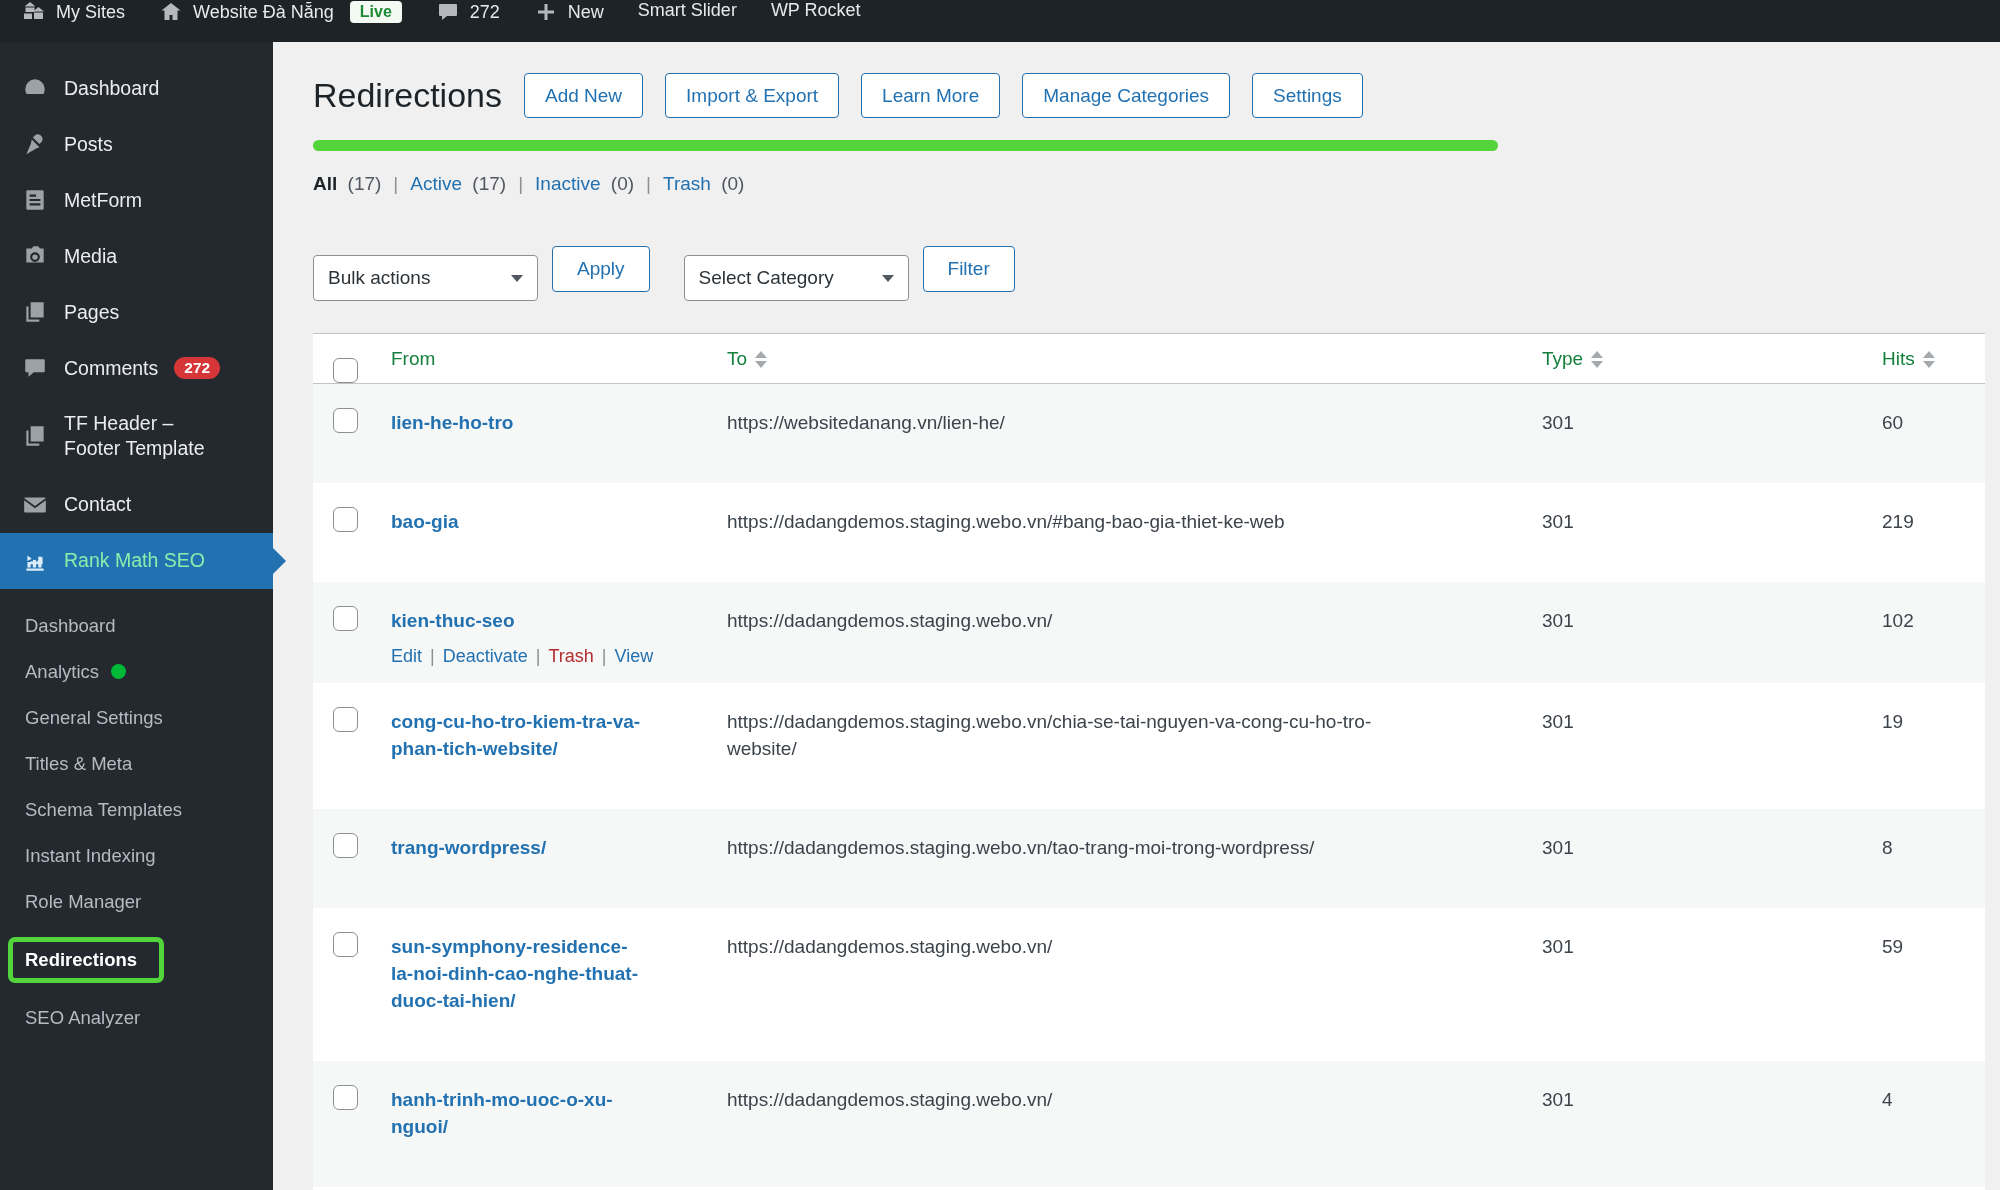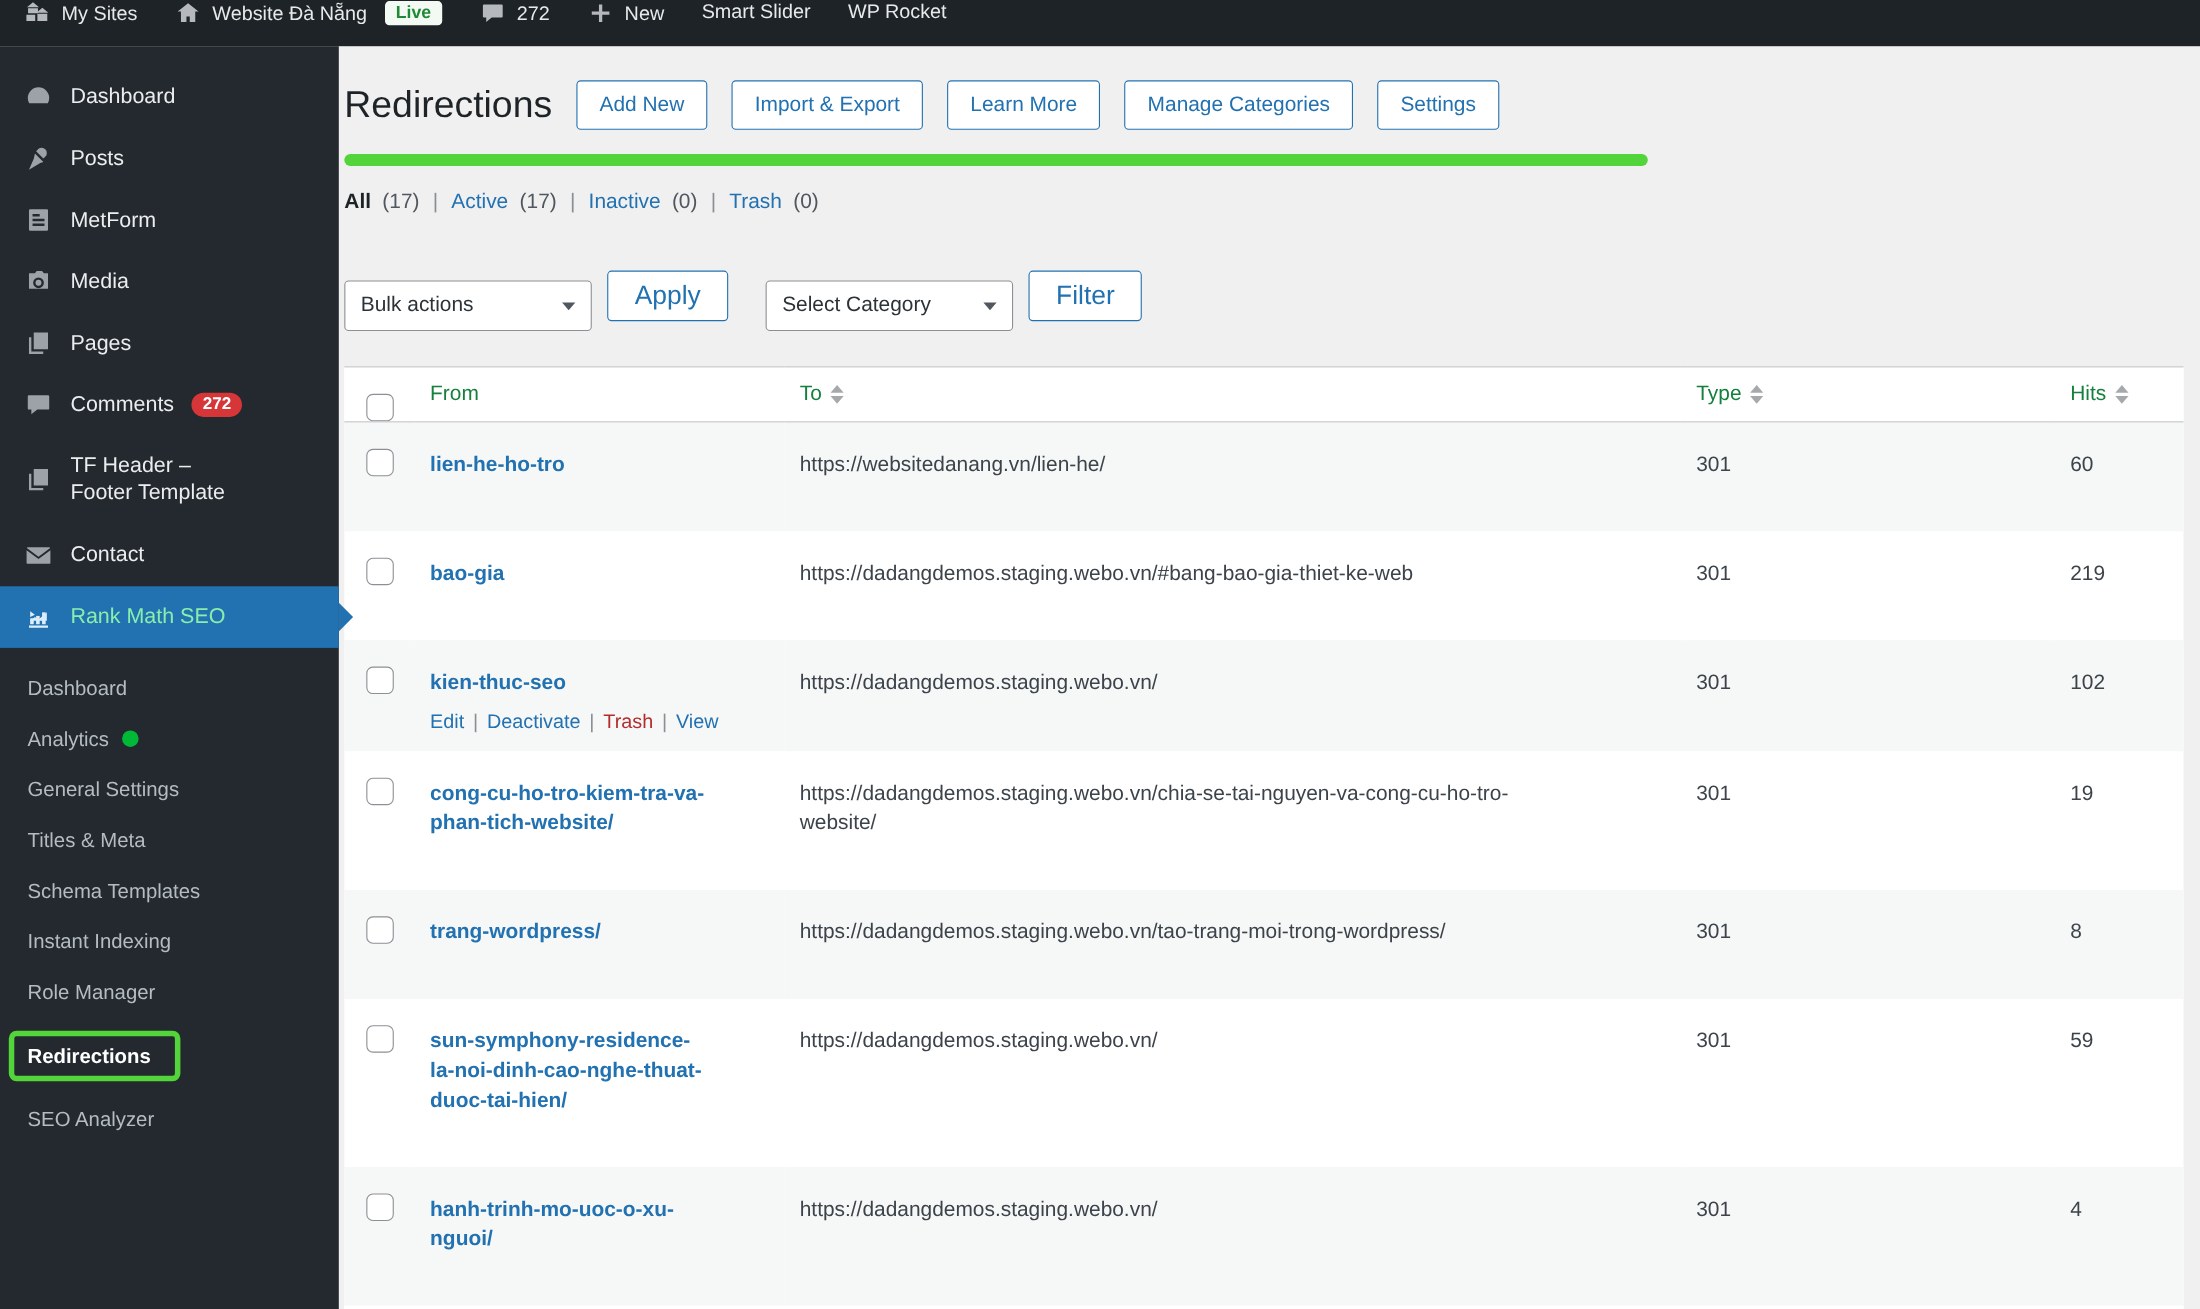--- a/index.html
+++ b/index.html
@@ -17,21 +17,21 @@
   }
   .ab-item { display:flex; align-items:center; gap:10px; cursor:pointer; white-space:nowrap; }
   .ab-icon { width:24px; height:24px; fill:#b5b9bd; display:block; }
   .live-badge {
     background:#f3faf3; color:#1d8a34; font-size:16px; font-weight:600;
     padding:3px 10px; border-radius:4px; margin-left:6px; line-height:1;
   }
 
   
   .sidebar {
-    position:absolute; top:42px; left:0; bottom:0; width:308px;
+    position:absolute; top:42px; left:0; bottom:0; width:273px;
     background:#23292e; color:#f0f0f1;
   }
   .menu { list-style:none; padding-top:18px; }
   .menu-item {
     display:flex; align-items:center; gap:16px;
     padding:15px 10px 15px 22px; font-size:19.5px; color:#ebedef; cursor:pointer;
   }
   .menu-item .m-icon { width:26px; height:26px; fill:#9ca2a7; flex:0 0 26px; }
   .menu-item.tf { line-height:1.3; }
   .menu-item.tf span.lbl { max-width:165px; }
@@ -90,21 +90,21 @@
     display:inline-flex; align-items:center; justify-content:space-between;
     width:225px; height:46px; background:#fff; border:1px solid #8c8f94;
     border-radius:4px; padding:0 14px; font-size:19px; color:#2c3338; cursor:pointer;margin-top:18px;
   }
   .caret {
     width:0; height:0; border-left:6px solid transparent; border-right:6px solid transparent;
     border-top:7px solid #50575e; display:inline-block; margin-left:10px;
   }
   .tb-btn {
     height:46px; background:#fff; border:1px solid #2271b1; border-radius:4px;
-    color:#2271b1; font-size:24px; padding:0 24px; cursor:pointer; font-family:inherit;
+    color:#2271b1; font-size:19px; padding:0 24px; cursor:pointer; font-family:inherit;
   }
   .toolbar .gap-s { margin-left:14px; }
   .toolbar .gap-l { margin-left:34px; }
 
   
   .list-table {
     margin-top:32px; width:100%; border-collapse:collapse; background:#fff;
     border-top:1px solid #c3c4c7; border-bottom:1px solid #c3c4c7;
     table-layout:fixed;
   }

